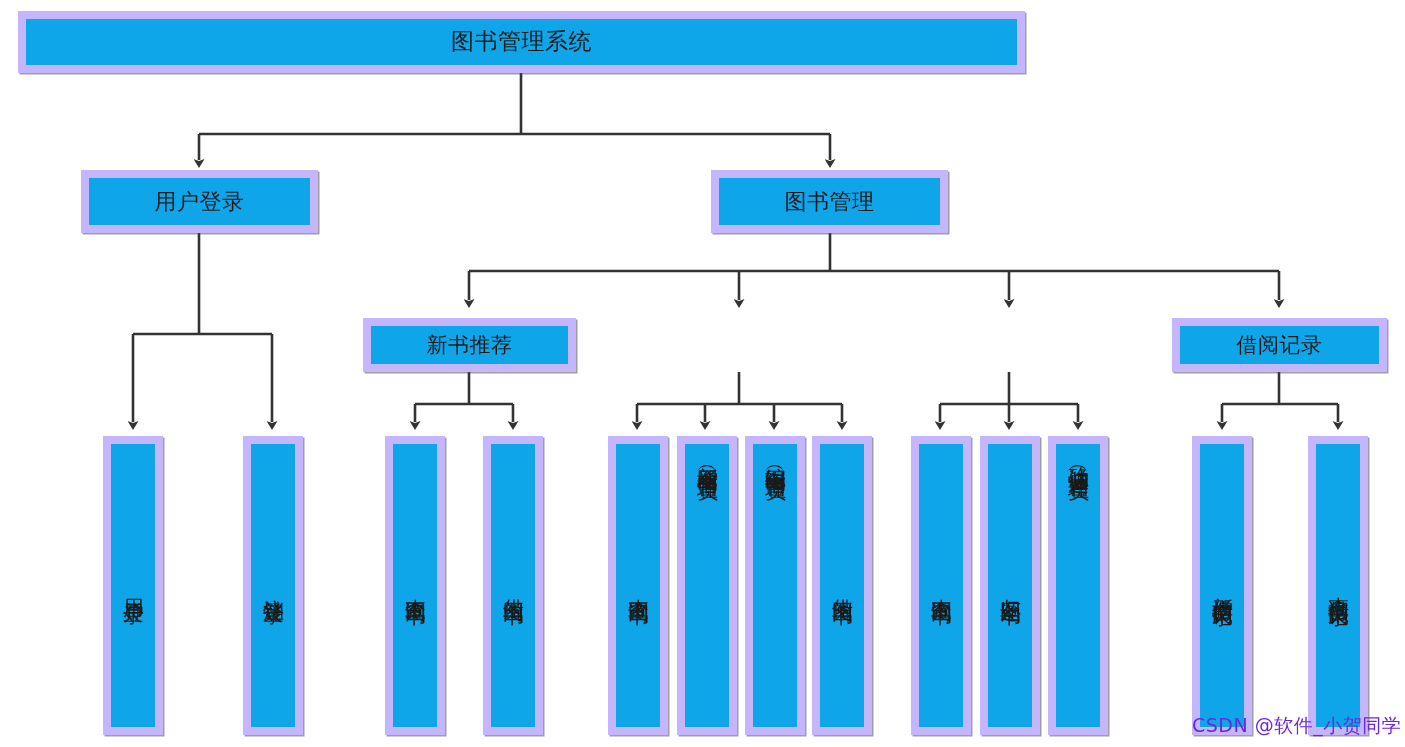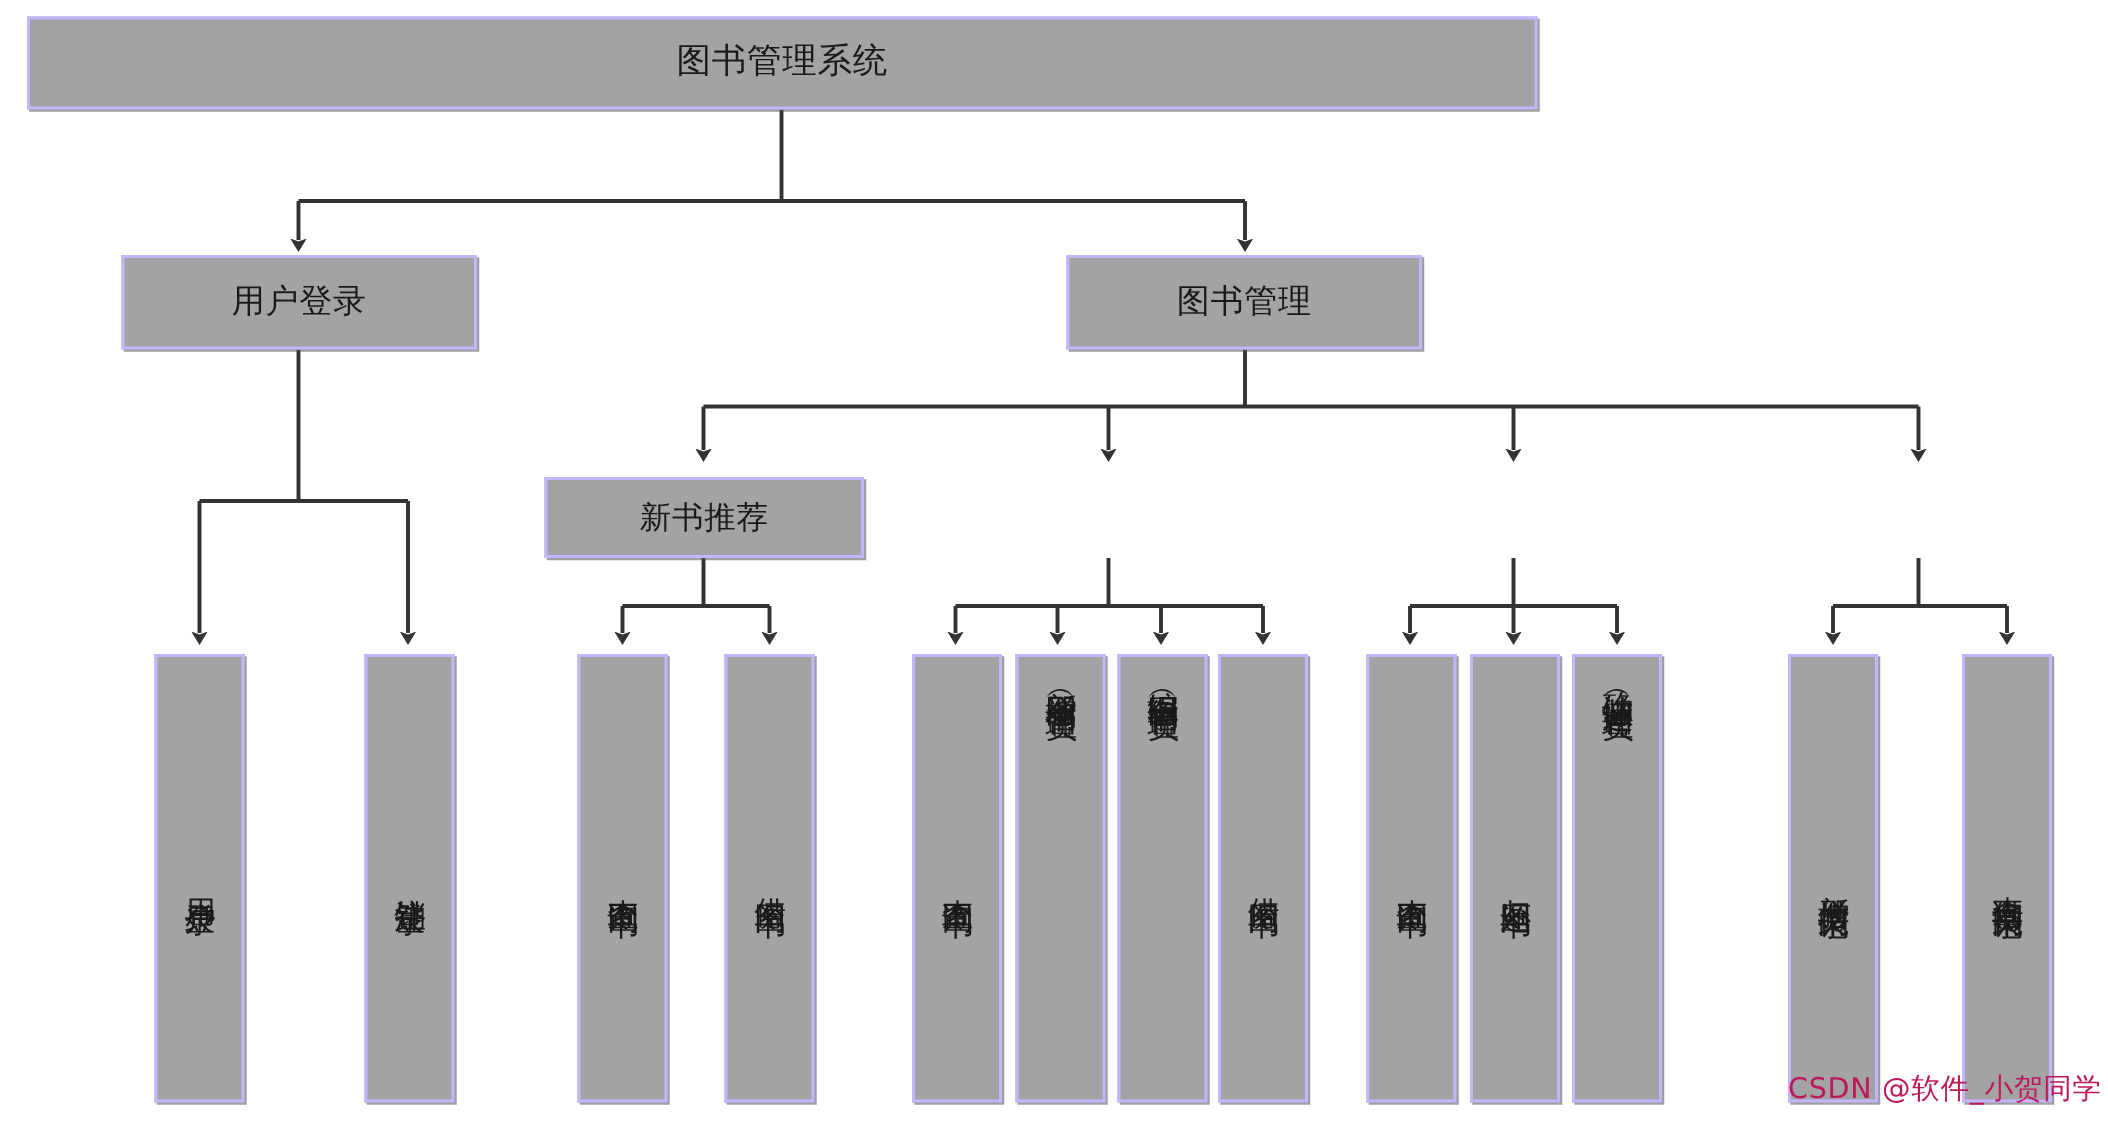--- a/index.html
+++ b/index.html
@@ -21,22 +21,22 @@
     position: absolute;
     left: 0;
     top: 0;
     width: 1405px;
     height: 747px;
     pointer-events: none;
   }
   .node {
     position: absolute;
     box-sizing: border-box;
-    background: #a3a3a3;
-    border: 2px solid #c4b5fd;
+    background: #0ea5e9;
+    border: 8px solid #c4b5fd;
     box-shadow: 1.5px 1.5px 0 0 rgba(80,80,80,0.55);
     display: flex;
     align-items: center;
     justify-content: center;
     color: #1a1a1a;
   }
   .node .label {
     font-size: 22px;
     line-height: 1.18;
     letter-spacing: 0.5px;
@@ -56,21 +56,21 @@
     text-orientation: upright;
     font-size: 21px;
     line-height: 1.28;
     letter-spacing: 2px;
     white-space: nowrap;
   }
   .node.leaf.mid { padding-top: 0; align-items: center; }
 
   .watermark {
     position: absolute;
-    color: #be185d;
+    color: #6d28d9;
     font-size: 19px;
     letter-spacing: 0.5px;
     white-space: nowrap;
     user-select: none;
   }
 </style>
 </head>
 <body>
 
 <div id="canvas">
@@ -139,20 +139,23 @@
   <div class="node lvl2" style="left:711px; top:170px; width:237px; height:63px;text-align:center;">
     <span class="label">图书管理</span>
   </div>
 
   <div class="node lvl3" style="left:363px; top:318px; width:213px; height:54px;">
     <span class="label">新书推荐</span>
   </div>
 
 
 
+  <div class="node lvl3" style="left:1172px; top:318px; width:215px; height:54px;">
+    <span class="label">借阅记录</span>
+  </div>
 
   <div class="node leaf mid" style="left:103px; top:436px; width:60px; height:299px;">
     <span class="label">用户登录</span>
   </div>
 
   <div class="node leaf mid" style="left:243px; top:436px; width:60px; height:299px;">
     <span class="label">注销登录</span>
   </div>
 
   <div class="node leaf mid" style="left:385px; top:436px; width:60px; height:299px;">

